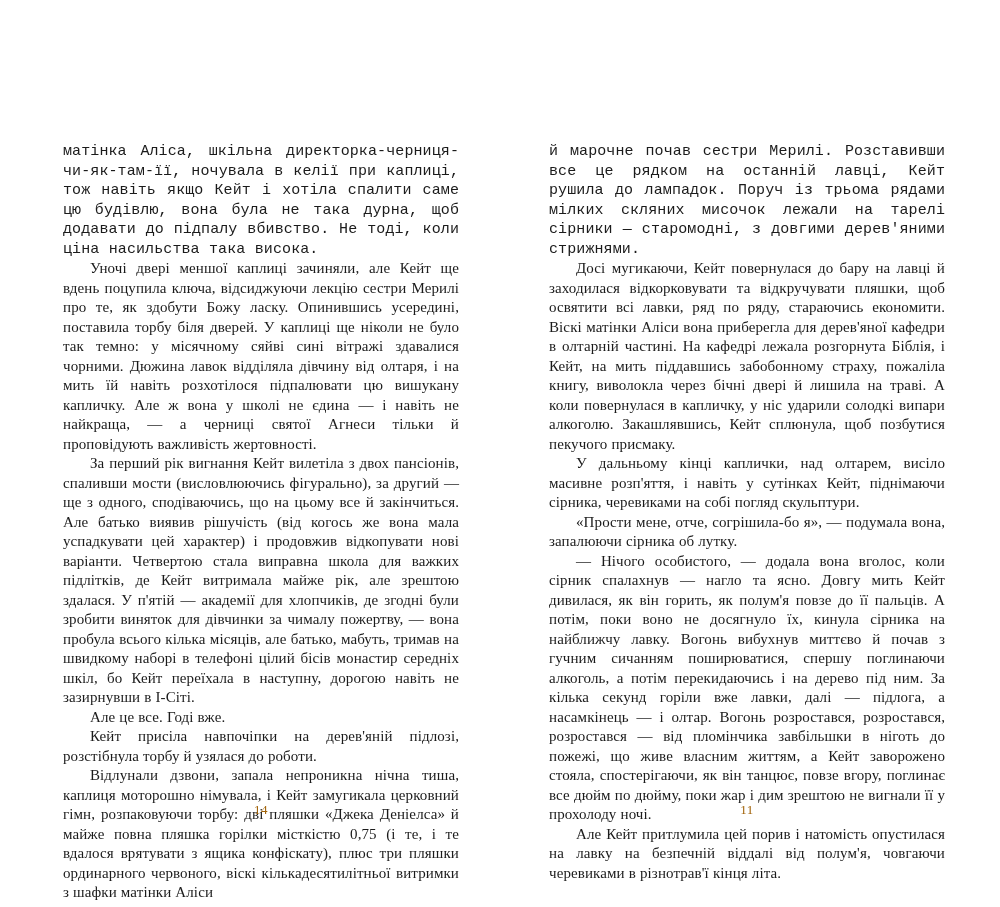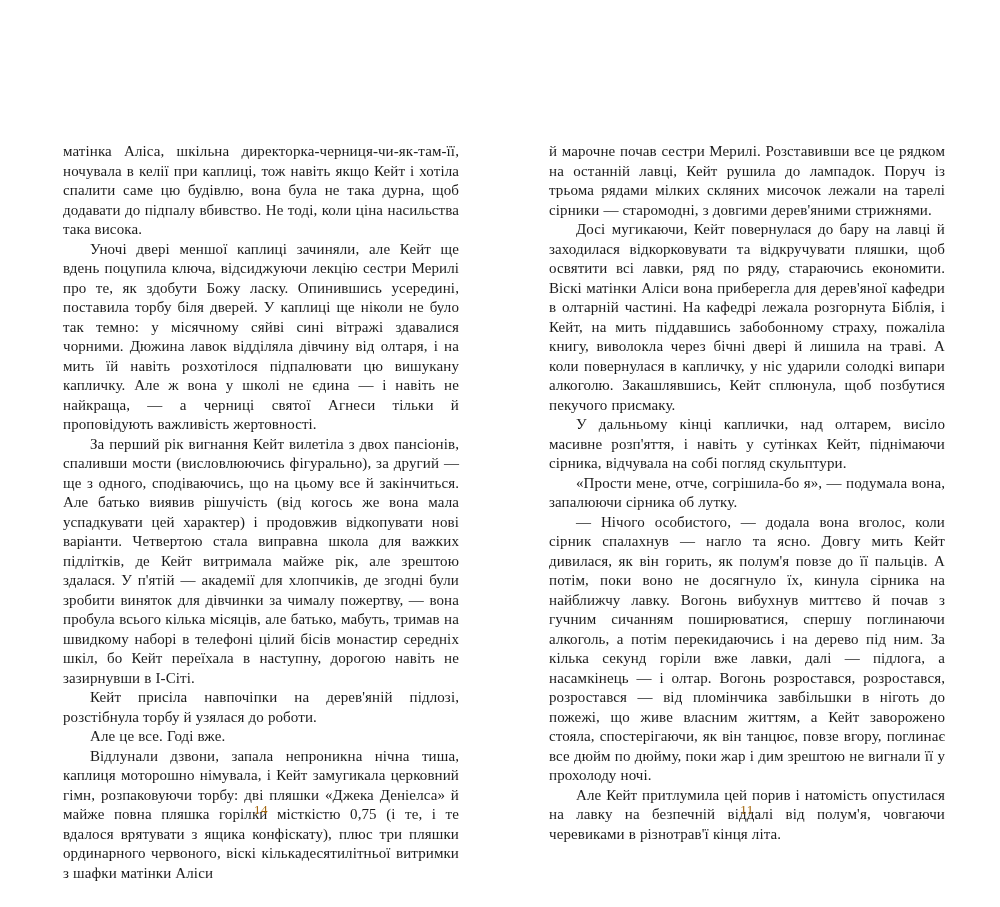--- a/index.html
+++ b/index.html
@@ -26,21 +26,21 @@
   }
   .page-text p {
     margin: 0;
     font-size: 15px;
     line-height: 19.5px;
     text-align: justify;
     text-indent: 27px;
     letter-spacing: 0.1px;
     word-spacing: 0.2px;
   }
-  .page-text p.no-indent { text-indent: 0; }
+  .page-text p.no-indent { text-indent: 0; font-family: Liberation Mono, monospace; }
   .page-number {
     position: absolute;
     top: 660px;
     left: 0;
     right: 0;
     text-align: center;
     font-size: 13px;
     color: #a16207;
     letter-spacing: 0.5px;
   }
@@ -48,32 +48,32 @@
 </head>
 <body>
 
 <div class="spread">
 
   <div class="page">
     <div class="page-text">
       <p class="no-indent">матінка Аліса, шкільна директорка-черниця-чи-як-там-її, ночувала в келії при каплиці, тож навіть якщо Кейт і хотіла спалити саме цю будівлю, вона була не така дурна, щоб додавати до підпалу вбивство. Не тоді, коли ціна насильства така висока.</p>
       <p>Уночі двері меншої каплиці зачиняли, але Кейт ще вдень поцупила ключа, відсиджуючи лекцію сестри Мерилі про те, як здобути Божу ласку. Опинившись усередині, поставила торбу біля дверей. У каплиці ще ніколи не було так темно: у місячному сяйві сині вітражі здавалися чорними. Дюжина лавок відділяла дівчину від олтаря, і на мить їй навіть розхотілося підпалювати цю вишукану капличку. Але ж вона у школі не єдина — і навіть не найкраща, — а черниці святої Агнеси тільки й проповідують важливість жертовності.</p>
       <p>За перший рік вигнання Кейт вилетіла з двох пансіонів, спаливши мости (висловлюючись фігурально), за другий — ще з одного, сподіваючись, що на цьому все й закінчиться. Але батько виявив рішучість (від когось же вона мала успадкувати цей характер) і продовжив відкопувати нові варіанти. Четвертою стала виправна школа для важких підлітків, де Кейт витримала майже рік, але зрештою здалася. У п'ятій — академії для хлопчиків, де згодні були зробити виняток для дівчинки за чималу пожертву, — вона пробула всього кілька місяців, але батько, мабуть, тримав на швидкому наборі в телефоні цілий бісів монастир середніх шкіл, бо Кейт переїхала в наступну, дорогою навіть не зазирнувши в І-Сіті.</p>
+      <p>Але це все. Годі вже.</p>
       <p>Кейт присіла навпочіпки на дерев'яній підлозі, розстібнула торбу й узялася до роботи.</p>
-      <p>Але це все. Годі вже.</p>
       <p>Відлунали дзвони, запала непроникна нічна тиша, каплиця моторошно німувала, і Кейт замугикала церковний гімн, розпаковуючи торбу: дві пляшки «Джека Деніелса» й майже повна пляшка горілки місткістю 0,75 (і те, і те вдалося врятувати з ящика конфіскату), плюс три пляшки ординарного червоного, віскі кількадесятилітньої витримки з шафки матінки Аліси</p>
     </div>
     <div class="page-number">14</div>
   </div>
 
   <div class="page">
     <div class="page-text">
       <p class="no-indent">й марочне почав сестри Мерилі. Розставивши все це рядком на останній лавці, Кейт рушила до лампадок. Поруч із трьома рядами мілких скляних мисочок лежали на тарелі сірники — старомодні, з довгими дерев'яними стрижнями.</p>
       <p>Досі мугикаючи, Кейт повернулася до бару на лавці й заходилася відкорковувати та відкручувати пляшки, щоб освятити всі лавки, ряд по ряду, стараючись економити. Віскі матінки Аліси вона приберегла для дерев'яної кафедри в олтарній частині. На кафедрі лежала розгорнута Біблія, і Кейт, на мить піддавшись забобонному страху, пожаліла книгу, виволокла через бічні двері й лишила на траві. А коли повернулася в капличку, у ніс ударили солодкі випари алкоголю. Закашлявшись, Кейт сплюнула, щоб позбутися пекучого присмаку.</p>
-      <p>У дальньому кінці каплички, над олтарем, висіло масивне розп'яття, і навіть у сутінках Кейт, піднімаючи сірника, відчувала на собі погляд скульптури.</p>
+      <p>У дальньому кінці каплички, над олтарем, висіло масивне розп'яття, і навіть у сутінках Кейт, піднімаючи сірника, черевиками на собі погляд скульптури.</p>
       <p>«Прости мене, отче, согрішила-бо я», — подумала вона, запалюючи сірника об лутку.</p>
       <p>— Нічого особистого, — додала вона вголос, коли сірник спалахнув — нагло та ясно. Довгу мить Кейт дивилася, як він горить, як полум'я повзе до її пальців. А потім, поки воно не досягнуло їх, кинула сірника на найближчу лавку. Вогонь вибухнув миттєво й почав з гучним сичанням поширюватися, спершу поглинаючи алкоголь, а потім перекидаючись і на дерево під ним. За кілька секунд горіли вже лавки, далі — підлога, а насамкінець — і олтар. Вогонь розростався, розростався, розростався — від пломінчика завбільшки в ніготь до пожежі, що живе власним життям, а Кейт заворожено стояла, спостерігаючи, як він танцює, повзе вгору, поглинає все дюйм по дюйму, поки жар і дим зрештою не вигнали її у прохолоду ночі.</p>
       <p>Але Кейт притлумила цей порив і натомість опустилася на лавку на безпечній віддалі від полум'я, човгаючи черевиками в різнотрав'ї кінця літа.</p>
     </div>
     <div class="page-number">11</div>
   </div>
 
 </div>
 
 </body></html>

